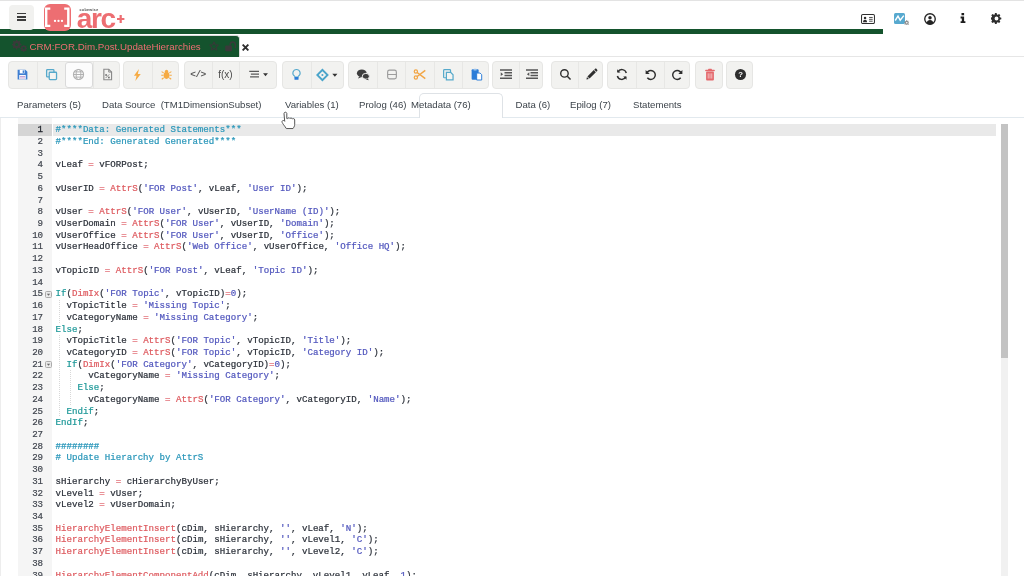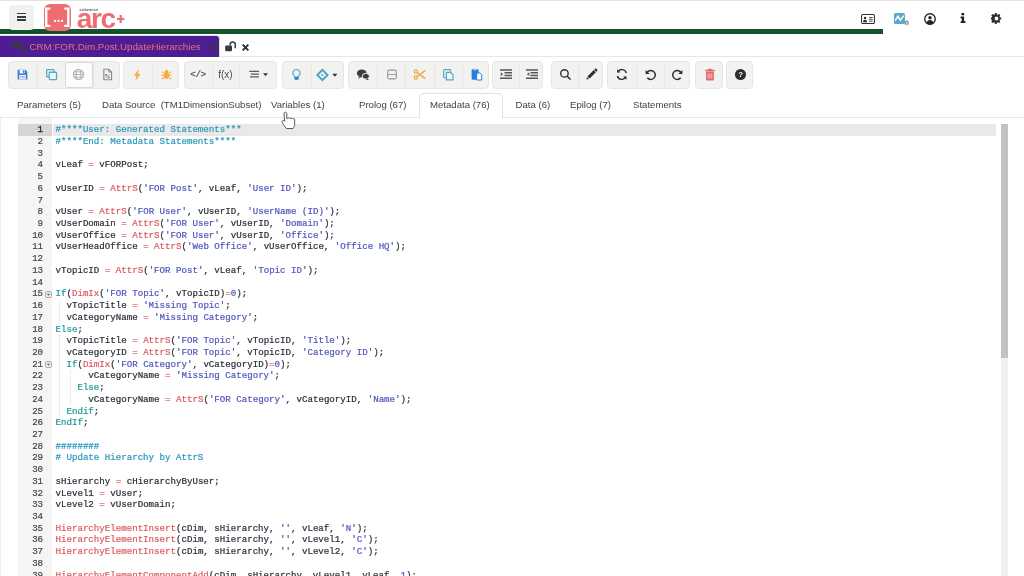--- a/index.html
+++ b/index.html
@@ -14,21 +14,21 @@
 #burger i { position:absolute; left:8px; width:9px; height:1.8px; background:#3c3c3c; display:block; }
 #logo { position:absolute; left:44.4px; top:3.3px; width:26.5px; height:26.5px;
   background:#ed6e72; border-radius:6px; }
 #cbw { position:absolute; left:79.5px; top:7.2px; font-size:3.6px; letter-spacing:.35px; color:#4a4a4a; font-weight:bold; }
 #arct { position:absolute; left:76.8px; top:3.5px; font-weight:bold; font-size:28px; line-height:28px; color:#ed6e72; letter-spacing:-1.4px; }
 .hic { position:absolute; }
 
 
 #ptabrow { position:absolute; left:0; top:33px; width:1024px; height:23px; background:#fff; }
 #ptabrow .bline { position:absolute; left:0; bottom:0; width:1024px; height:1px; background:#e6e6e6; }
-#ptab { position:absolute; left:0; top:0.5px; width:220px; height:22.5px; background:#4c1d95;
+#ptab { position:absolute; left:0; top:0.5px; width:240px; height:22.5px; background:#14532d;
   border:1px solid #dcdcdc; border-left:none; border-bottom:none; border-radius:0 4px 0 0; }
 #ptab span { position:absolute; left:29.5px; top:5.3px; font-size:9.75px; color:#ed6e72; }
 
 
 #tbar { position:absolute; left:0; top:0; width:1024px; height:34px; }
 .tbg { position:absolute; top:60.0px; height:27.6px; background:#f2f2f0;
   border:1px solid #e6e6e4; border-radius:4px; }
 .tbb { position:absolute; top:0; height:25.6px; display:flex; align-items:center; justify-content:center; }
 .tbb.sep { border-left:1px solid #e7e7e5; }
 .tbb.act { background:#fcfcfc; border:1px solid #dadada; border-radius:3px; height:25.6px; }
@@ -310,23 +310,23 @@
             <text x="8" y="11.4" text-anchor="middle" font-family="Liberation Sans" font-size="9.5" font-weight="bold" fill="#fff">?</text>
           </svg>
         </div>
 </div>
   </div>
   <div id="ntabs">
     <div class="bline"></div>
     <div id="acttab"></div>
 <div class="ntab" style="left:17.0px">Parameters (5)</div>
 <div class="ntab" style="left:102.0px">Data Source&nbsp;&nbsp;(TM1DimensionSubset)</div>
-<div class="ntab" style="left:271px">Variables (1)</div>
-<div class="ntab" style="left:359.0px">Prolog (67)</div>
-<div class="ntab" style="left:430.0px">Metadata (76)</div>
+<div class="ntab" style="left:285.0px">Variables (1)</div>
+<div class="ntab" style="left:359.0px">Prolog (46)</div>
+<div class="ntab" style="left:411px">Metadata (76)</div>
 <div class="ntab" style="left:515.5px">Data (6)</div>
 <div class="ntab" style="left:570.0px">Epilog (7)</div>
 <div class="ntab" style="left:633.0px">Statements</div>
   </div>
   <div id="ed">
     <div id="gutterbg"></div>
     <div id="gutact"></div>
     <div id="lineact"></div>
     <pre id="gutter"><b>1</b>
 2
@@ -360,22 +360,22 @@
 30
 31
 32
 33
 34
 35
 36
 37
 38
 39</pre>
-    <pre id="codepre"><i class="c">#****User: Generated Statements***</i>
-<i class="c">#****End: Metadata Statements****</i>
+    <pre id="codepre"><i class="c">#****Data: Generated Statements***</i>
+<i class="c">#****End: Generated Generated****</i>
 
 vLeaf <i class="o">=</i> vFORPost;
 
 vUserID <i class="o">=</i> <i class="f">AttrS</i>(<i class="s">'FOR Post'</i>, vLeaf, <i class="s">'User ID'</i>);
 
 vUser <i class="o">=</i> <i class="f">AttrS</i>(<i class="s">'FOR User'</i>, vUserID, <i class="s">'UserName (ID)'</i>);
 vUserDomain <i class="o">=</i> <i class="f">AttrS</i>(<i class="s">'FOR User'</i>, vUserID, <i class="s">'Domain'</i>);
 vUserOffice <i class="o">=</i> <i class="f">AttrS</i>(<i class="s">'FOR User'</i>, vUserID, <i class="s">'Office'</i>);
 vUserHeadOffice <i class="o">=</i> <i class="f">AttrS</i>(<i class="s">'Web Office'</i>, vUserOffice, <i class="s">'Office HQ'</i>);
 

